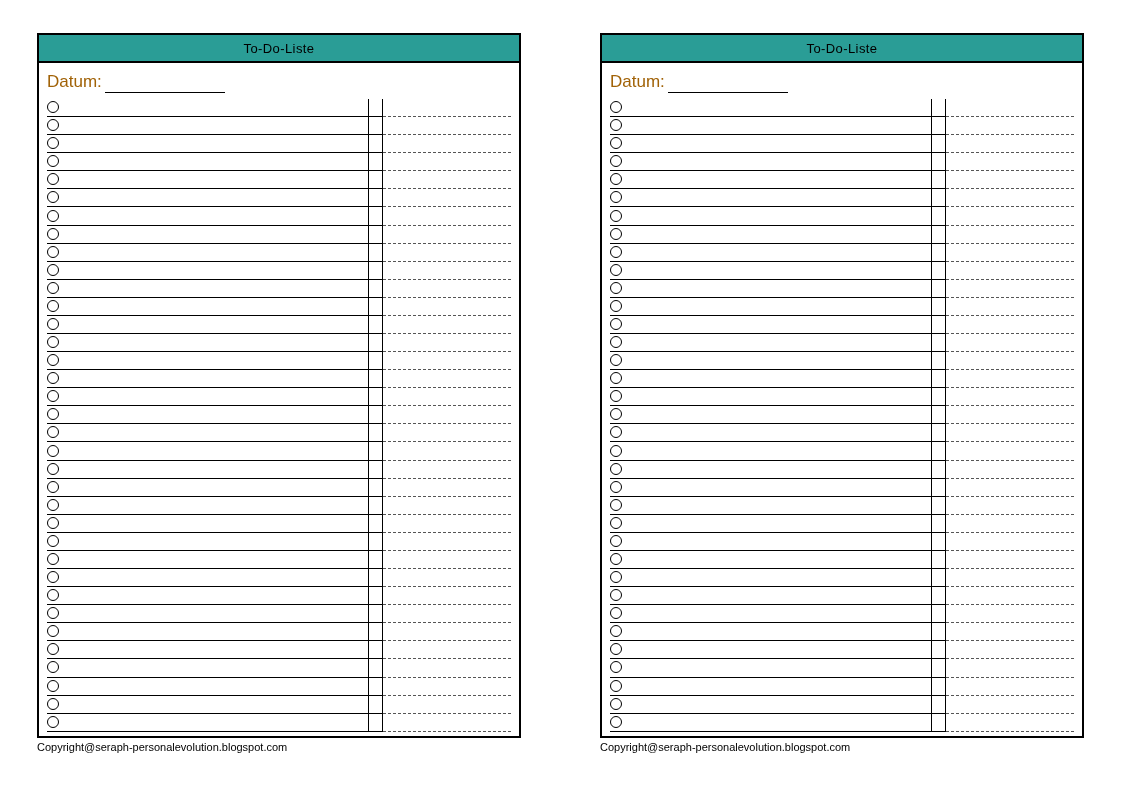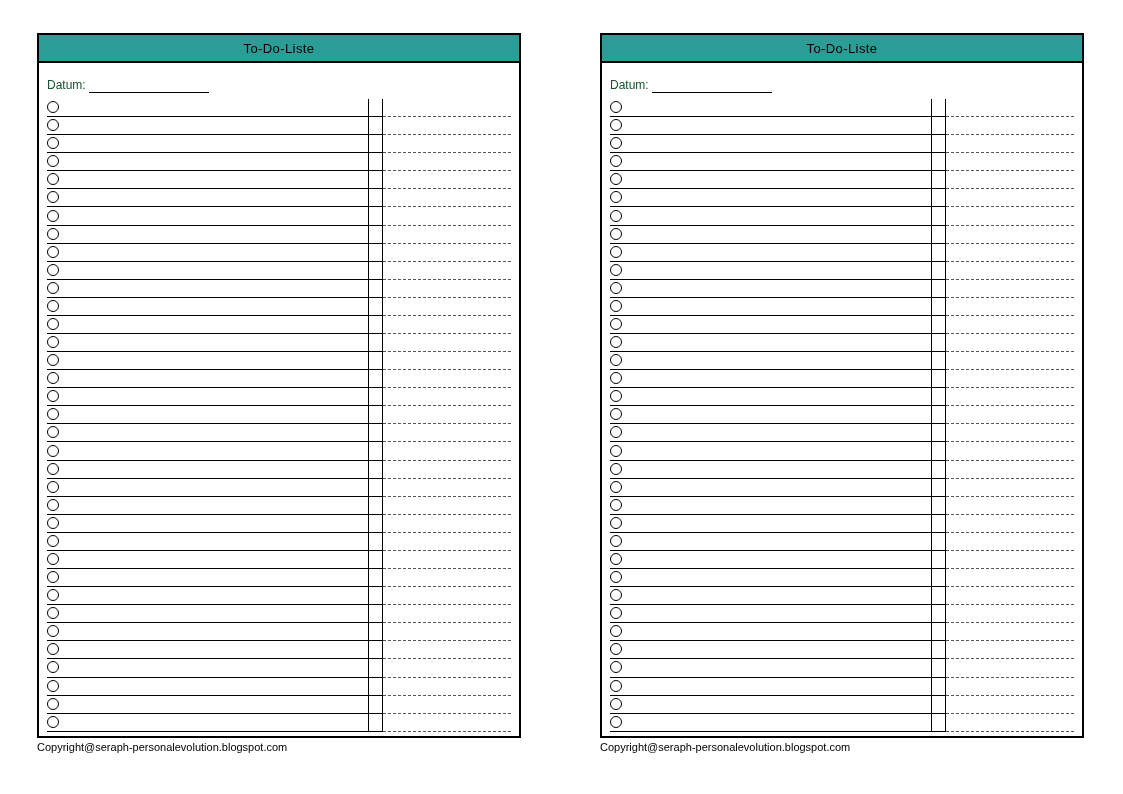--- a/index.html
+++ b/index.html
@@ -46,22 +46,22 @@
 
   .date-row {
     height: 34px;
     flex: 0 0 auto;
     display: flex;
     align-items: flex-end;
     padding: 0 8px 4px 8px;
     box-sizing: border-box;
   }
   .date-label {
-    font-size: 12px;
-    color: #14532d;
+    font-size: 17px;
+    color: #a16207;
     white-space: nowrap;
     padding-bottom: 1px;
   }
   .date-line {
     flex: 0 0 120px;
     border-bottom: 1px solid #000000;
     height: 14px;
     margin-left: 3px;
   }
   .date-spacer { flex: 0 0 22px; }

